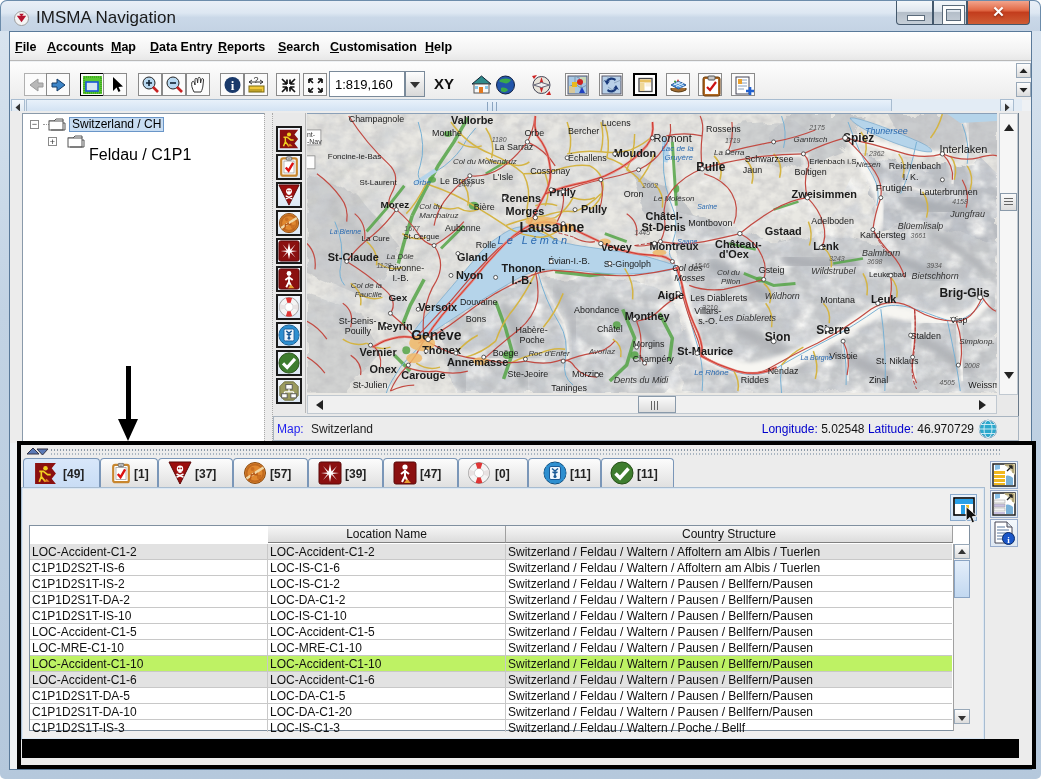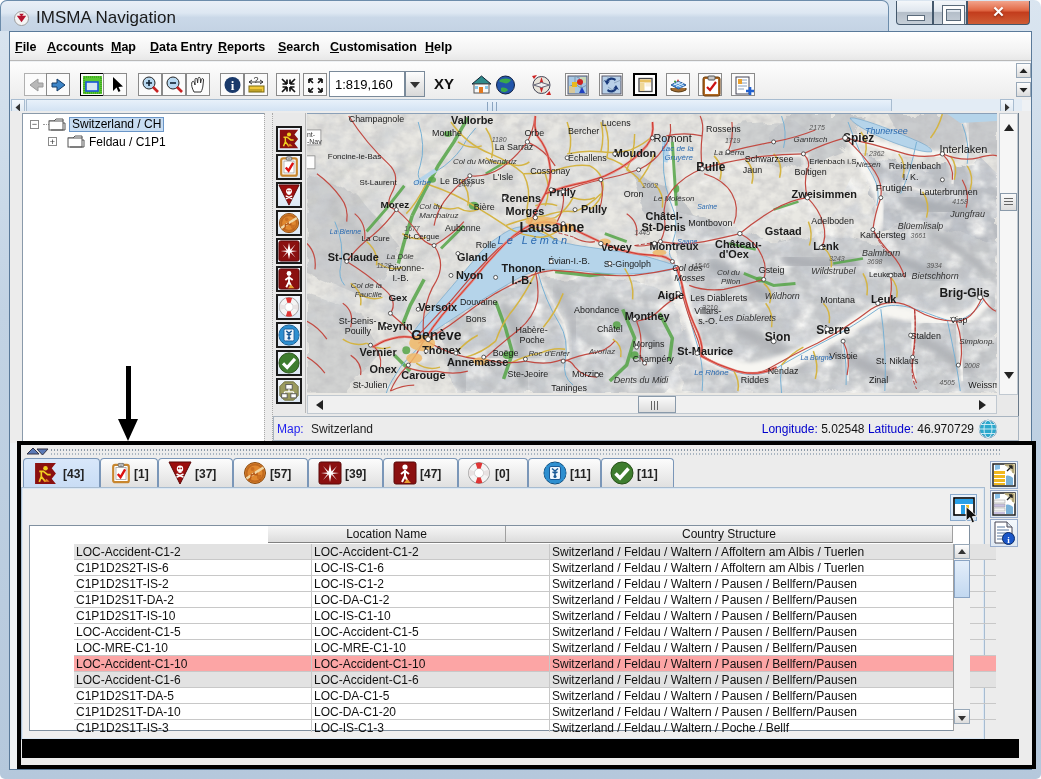--- a/index.html
+++ b/index.html
@@ -2,21 +2,21 @@
 <html><head>
 <meta charset="utf-8">
 <style>
 * { margin:0; padding:0; box-sizing:border-box; }
 html,body { width:1041px; height:779px; overflow:hidden; background:#fff; }
 body { font-family:"Liberation Sans", sans-serif; }
 #win { position:absolute; left:0; top:0; width:1041px; height:779px;
   background:linear-gradient(180deg,#dae5f0 0%,#c2d3e4 40%,#b5c8dc 100%);
   border-radius:7px 7px 5px 5px; }
 
-#titlebar { position:absolute; left:0; top:0; width:889px; height:31px;
+#titlebar { position:absolute; left:0; top:0; width:1041px; height:31px;
   background:linear-gradient(180deg,#e9eff7 0%,#dde7f2 40%,#cad8e8 55%,#c4d3e4 100%);
   border-radius:7px 7px 0 0; border:1px solid #6c8cab; border-bottom:none; }
 #title-ico { position:absolute; left:13px; top:10px; width:15px; height:15px; }
 #title-txt { position:absolute; left:35px; top:7px; font-size:17px; color:#1a1a1a; }
 .capbtn { position:absolute; top:0; height:24px; border:1px solid #44586c;
   border-top:none; }
 #btn-min { left:895px; width:37px; border-radius:0 0 0 4px;
   background:linear-gradient(180deg,#f4f7fa 0%,#dfe6ee 45%,#b4bec9 50%,#c6cfd8 100%); }
 #btn-max { left:932px; width:34px;
   background:linear-gradient(180deg,#f4f7fa 0%,#dfe6ee 45%,#b4bec9 50%,#c6cfd8 100%); }
@@ -68,21 +68,21 @@
   border-radius:4px 4px 0 0; background:linear-gradient(180deg,#fcfcfc,#e0e0e0); font-size:12px; font-weight:bold; color:#222; }
 .tab.sel { background:linear-gradient(180deg,#d8e7fa,#c9ddf5); }
 #tabbody { position:absolute; left:0px; top:42px; width:964px; height:253px;
   background:#efefef; border:1px solid #a8bcd0; box-shadow:inset 0 0 0 1px #dce8f4; }
 #tblbtn { position:absolute; left:928px; top:6px; width:27px; height:27px;
   background:linear-gradient(180deg,#eaf2fc,#cfe2f6); border:1px solid #8aaacc; }
 #tablewrap { position:absolute; left:7px; top:37px; width:941px; height:206px; background:#fff; border:1px solid #8090a0; }
 .th { position:absolute; top:0px; height:17px; background:linear-gradient(180deg,#f6f6f6,#dcdcdc);
   border-right:1px solid #a0a0a0; border-bottom:1px solid #808080; font-size:12px; color:#111;
   text-align:center; padding-top:1px; }
-#rows { position:absolute; left:0; top:18px; width:922px; height:188px; overflow:hidden; font-size:12px; color:#111;margin-left:44px; }
+#rows { position:absolute; left:0; top:18px; width:922px; height:188px; overflow:hidden; font-size:12px; color:#111; }
 .tr { position:absolute; left:0; width:922px; height:16px; border-bottom:1px solid #c8c8c8; white-space:nowrap; }
 .tr div { position:absolute; top:1px; }
 .td1 { left:2px; } .td2 { left:240px; } .td3 { left:478px; }
 .tr .cb1 { position:absolute; left:237px; top:0; width:1px; height:16px; background:#c8c8c8; }
 .tr .cb2 { position:absolute; left:475px; top:0; width:1px; height:16px; background:#c8c8c8; }
 #tvsb { position:absolute; left:923px; top:18px; width:17px; height:187px; background:#f0f0f0; border-left:1px solid #a0a0a0; }
 .ribtn { position:absolute; left:969px; width:28px; height:28px; background:linear-gradient(180deg,#f4f8fc,#dfe8f2); border:1px solid #98accc; padding:1px; }
 #blackbar { position:absolute; left:1px; top:294px; width:997px; height:19px; background:#000; }
 </style>
 </head>
@@ -361,21 +361,21 @@
             <rect x="1" y="4" width="14" height="9" fill="#fff" stroke="#555"></rect>
             <path d="M15 6 L17 6 L17 13 L3 13" fill="none" stroke="#555"></path>
           </svg>
         <div style="position:absolute;left:46px;top:3px;height:15px;background:#c8ddf2;border:1px solid #6a96c8;font-size:12px;color:#000;padding:0 2px;line-height:13px;">Switzerland / CH</div>
         <div style="position:absolute;left:25px;top:23px;width:9px;height:9px;border:1px solid #8a8a8a;background:#fff;font-size:9px;line-height:8px;text-align:center;color:#333">+</div>
         <svg style="position:absolute;left:44px;top:20px" width="18" height="15" viewBox="0 0 18 15">
             <path d="M1 4 L6 4 L8 2 L15 2 L15 4" fill="#fff" stroke="#555"></path>
             <rect x="1" y="4" width="14" height="9" fill="#fff" stroke="#555"></rect>
             <path d="M15 6 L17 6 L17 13 L3 13" fill="none" stroke="#555"></path>
           </svg>
-        <div style="position:absolute;left:66px;top:21px;font-size:12px;color:#000;">Feldau / C1P1</div>
+        <div style="position:absolute;left:66px;top:32px;font-size:16px;color:#000;">Feldau / C1P1</div>
         <svg style="position:absolute;left:85px;top:250px" width="40" height="78" viewBox="0 0 40 78">
             <path d="M18 2 h5 v55 h-5 Z" fill="#000"></path>
             <path d="M10 55 L30 55 L20 77 Z" fill="#000"></path>
           </svg>
       </div>
       <div style="position:absolute;left:254px;top:2px;width:9px;height:330px;background:#ececec;border-left:1px dotted #aaa;border-right:1px dotted #aaa"></div>
       <div id="mappanel">
         <div id="iconstrip">
           <div class="sicon" style="top:13px">
               <svg width="22" height="22" viewBox="0 0 24 24">
@@ -1023,21 +1023,21 @@
         <path d="M2 7 L8 1 L14 7 Z" fill="#5a7ab8" stroke="#334"></path>
         <path d="M12 2 L23 2 L17.5 8 Z" fill="#5a7ab8" stroke="#334"></path>
       </svg>
     <div style="position:absolute;left:30px;top:4px;width:950px;height:2px;background-image:repeating-linear-gradient(90deg,#8a98a6 0 1px,transparent 1px 3px);"></div>
       <div style="position:absolute;left:30px;top:8px;width:950px;height:2px;background-image:repeating-linear-gradient(90deg,#aab6c2 0 1px,transparent 1px 3px);"></div>
     <div id="tabbar">
       <div class="tab sel" style="left:2px;width:77px">
           <svg style="position:absolute;left:9px;top:2px" width="25" height="25" viewBox="0 0 24 24">
             <use href="#ic-acc"></use>
           </svg>
-          <span style="position:absolute;left:39px;top:8px">[43]</span>
+          <span style="position:absolute;left:39px;top:8px">[49]</span>
         </div>
       <div class="tab" style="left:79px;width:58px">
           <svg style="position:absolute;left:9px;top:2px" width="22" height="25" viewBox="0 0 24 24">
             <use href="#ic-clip"></use>
           </svg>
           <span style="position:absolute;left:33px;top:8px">[1]</span>
         </div>
       <div class="tab" style="left:137px;width:75px">
           <svg style="position:absolute;left:9px;top:2px" width="24" height="24" viewBox="0 0 24 24">
             <use href="#ic-haz"></use>
@@ -1139,21 +1139,21 @@
               <div class="cb1"></div>
               <div class="cb2"></div>
             </div>
         <div class="tr" style="top:96px;">
               <div class="td1">LOC-MRE-C1-10</div>
               <div class="td2">LOC-MRE-C1-10</div>
               <div class="td3">Switzerland / Feldau / Waltern / Pausen / Bellfern/Pausen</div>
               <div class="cb1"></div>
               <div class="cb2"></div>
             </div>
-        <div class="tr" style="top:112px;background:#fca5a5;">
+        <div class="tr" style="top:112px;background:#bef264;">
               <div class="td1">LOC-Accident-C1-10</div>
               <div class="td2">LOC-Accident-C1-10</div>
               <div class="td3">Switzerland / Feldau / Waltern / Pausen / Bellfern/Pausen</div>
               <div class="cb1"></div>
               <div class="cb2"></div>
             </div>
         <div class="tr" style="top:128px;background:#e2e2e2;">
               <div class="td1">LOC-Accident-C1-6</div>
               <div class="td2">LOC-Accident-C1-6</div>
               <div class="td3">Switzerland / Feldau / Waltern / Pausen / Bellfern/Pausen</div>

